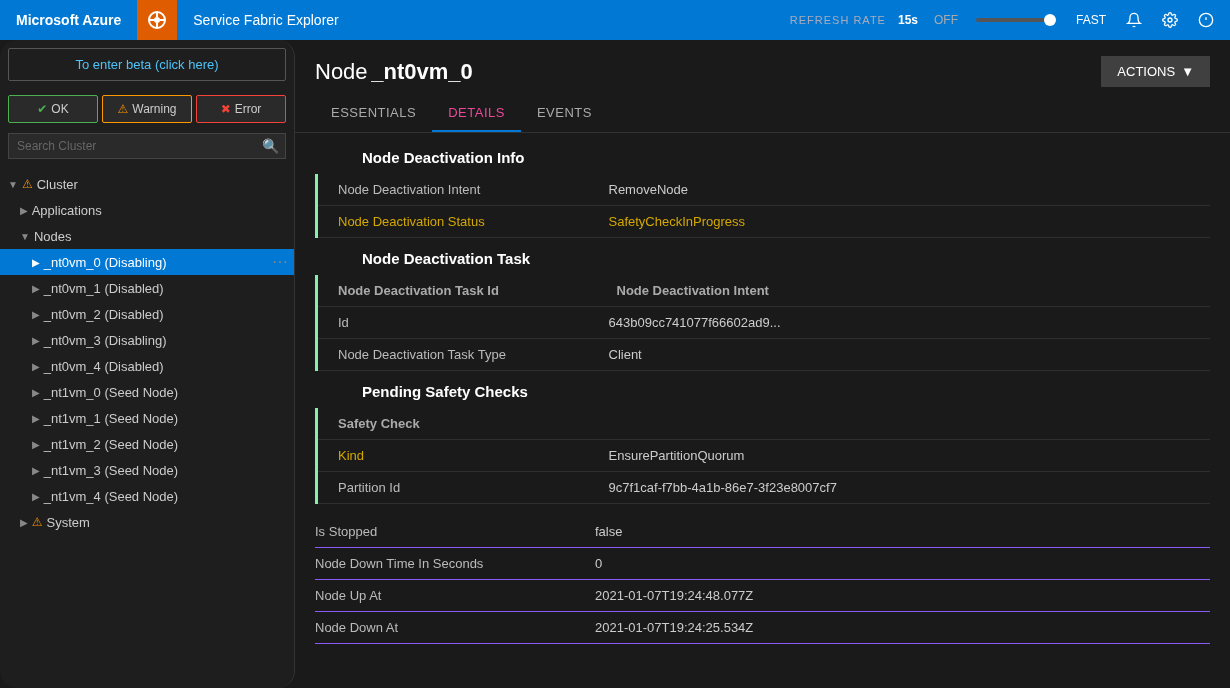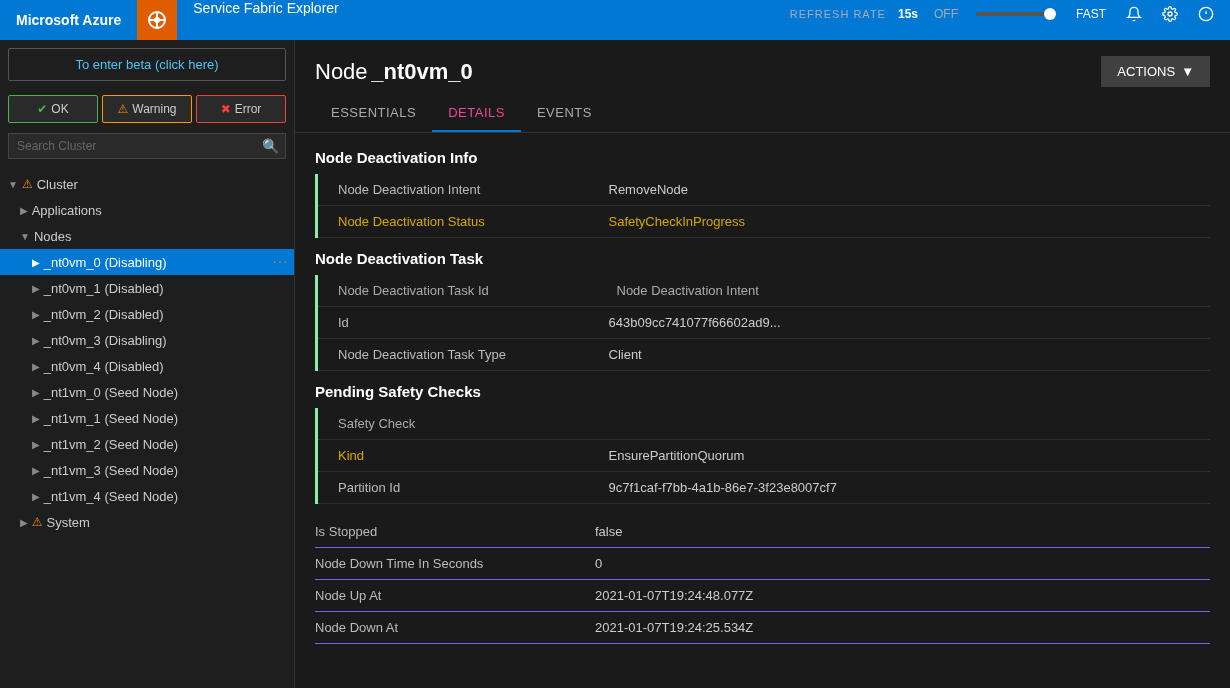--- a/index.html
+++ b/index.html
@@ -1,34 +1,34 @@
 <!DOCTYPE html>
 <html><head>
   <meta charset="utf-8">
   <style>
     * { margin: 0; padding: 0; box-sizing: border-box; }
     body { width: 1230px; height: 688px; background: #1a1a1a; font-family: 'Segoe UI', Arial, sans-serif; font-size: 13px; color: #ccc; overflow: hidden; display: flex; flex-direction: column; }
 
     
-    .topnav { height: 40px; background: #0078d4; display: flex; align-items: flex-start; flex-shrink: 0; }
+    .topnav { height: 40px; background: #0078d4; display: flex; align-items: center; flex-shrink: 0; }
     .topnav-azure { background: #0078d4; padding: 0 16px; height: 100%; display: flex; align-items: center; font-size: 14px; font-weight: 600; color: white; }
     .topnav-logo { width: 40px; height: 40px; background: #e05c00; display: flex; align-items: center; justify-content: center; flex-shrink: 0; }
     .topnav-logo svg { width: 24px; height: 24px; }
     .topnav-title { padding: 0 16px; font-size: 14px; color: white; font-weight: 400; }
     .topnav-spacer { flex: 1; }
     .topnav-controls { display: flex; align-items: center; gap: 8px; padding-right: 10px; color: white; font-size: 12px; }
     .refresh-slider { width: 80px; height: 4px; background: #555; border-radius: 2px; position: relative; margin: 0 6px; }
     .refresh-slider-thumb { position: absolute; width: 12px; height: 12px; background: white; border-radius: 50%; top: -4px; right: 0; }
     .topnav-icon { width: 28px; height: 28px; display: flex; align-items: center; justify-content: center; color: white; cursor: pointer; border-radius: 2px; }
 
     
     .main { display: flex; flex: 1; overflow: hidden; }
 
     
-    .sidebar { width: 295px; background: #1e1e1e; display: flex; flex-direction: column; flex-shrink: 0; border-right: 1px solid #333; }
+    .sidebar { width: 295px; background: #1e1e1e; display: flex; flex-direction: column; flex-shrink: 0; border-right: 1px solid #333; border-radius: 17px; }
     .beta-banner { margin: 8px; background: #1e1e1e; border: 1px solid #555; padding: 8px 12px; color: #4fc3f7; font-size: 13px; text-align: center; cursor: pointer; border-radius: 2px; }
     .status-buttons { display: flex; gap: 4px; padding: 6px 8px; }
     .status-btn { flex: 1; height: 28px; display: flex; align-items: center; justify-content: center; gap: 4px; font-size: 12px; border: 1px solid #555; background: #2a2a2a; color: #ccc; cursor: pointer; border-radius: 2px; }
     .status-btn.ok { border-color: #4caf50; }
     .status-btn.warning { border-color: #ff9800; }
     .status-btn.error { border-color: #f44336; }
     .search-box { margin: 4px 8px 8px 8px; position: relative; }
     .search-box input { width: 100%; background: #2a2a2a; border: 1px solid #444; color: #ccc; padding: 5px 28px 5px 8px; font-size: 12px; outline: none; }
     .search-box input::placeholder { color: #666; }
     .search-icon { position: absolute; right: 6px; top: 50%; transform: translateY(-50%); color: #666; font-size: 14px; }
@@ -60,30 +60,30 @@
     .tab { padding: 10px 16px; color: #aaa; cursor: pointer; font-size: 13px; border-bottom: 2px solid transparent; text-transform: uppercase; font-weight: 400; letter-spacing: 0.5px; }
     .tab.active { color: #ec4899; border-bottom-color: #0078d4; }
 
     
     .content-body { flex: 1; overflow-y: auto; padding: 16px 20px; }
     .content-body::-webkit-scrollbar { width: 12px; }
     .content-body::-webkit-scrollbar-track { background: #2a2a2a; }
     .content-body::-webkit-scrollbar-thumb { background: #555; }
 
     
-    .section-title { font-size: 15px; color: white; font-weight: 600; margin-bottom: 8px; margin-top: 12px; }
+    .section-title { font-size: 15px; color: white; font-weight: 600; margin-bottom: 8px; margin-top: 12px; margin-left: 47px; }
     .section-title:first-child { margin-top: 0; }
 
     .indent-table { width: 100%; border-collapse: collapse; border-left: 3px solid #86efac; margin-left: 0; margin-bottom: 12px; }
     .indent-table td { padding: 8px 12px; border-bottom: 1px solid #2e2e2e; }
     .indent-table .row-label { color: #bbb; width: 280px; padding-left: 20px; }
     .indent-table .row-label.bold { color: #d4a800; }
     .indent-table .row-value { color: #ccc; }
     .indent-table .row-value.highlight { color: #d4a800; }
-    .indent-table th { color: #aaa; font-weight: 400; padding: 8px 12px; border-bottom: 1px solid #2e2e2e; text-align: left; padding-left: 20px; margin-left: 37px; }
+    .indent-table th { color: #aaa; font-weight: 700; padding: 8px 12px; border-bottom: 1px solid #2e2e2e; text-align: left; padding-left: 20px; margin-left: 37px; }
 
     .flat-row { display: flex; padding: 8px 0; border-bottom: 1px solid #8b5cf6; }
     .flat-row .label { color: #bbb; width: 280px; }
     .flat-row .value { color: #ccc; }
   </style>
 </head>
 <body>
 
 <div class="topnav">
   <div class="topnav-azure">

